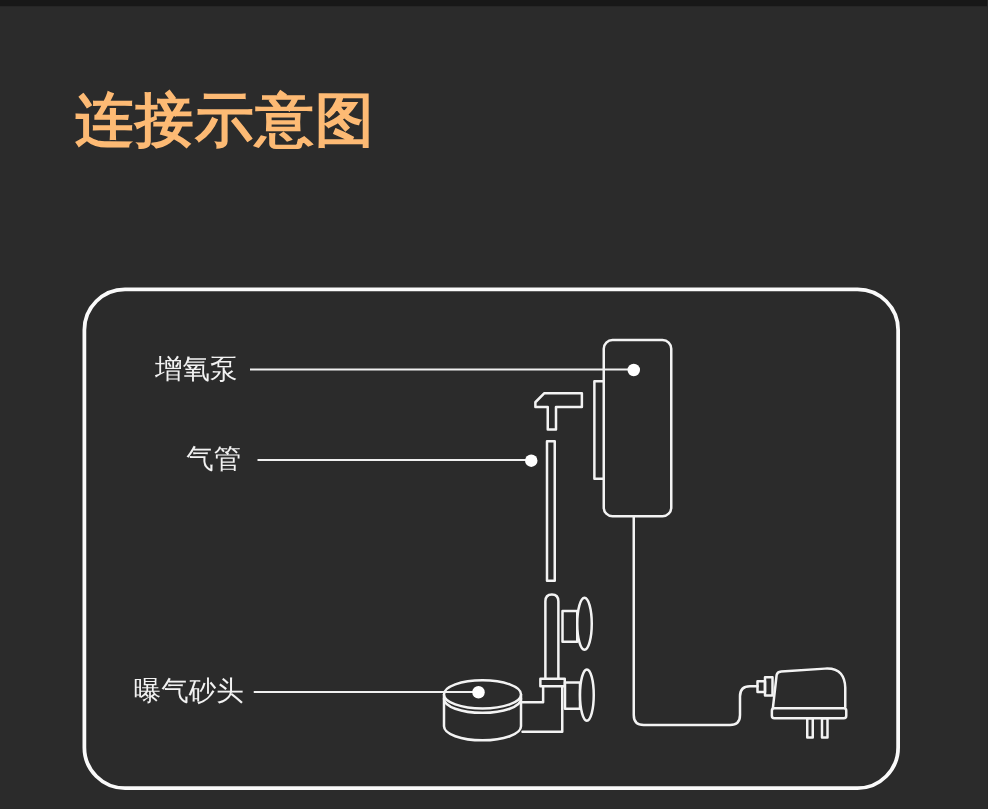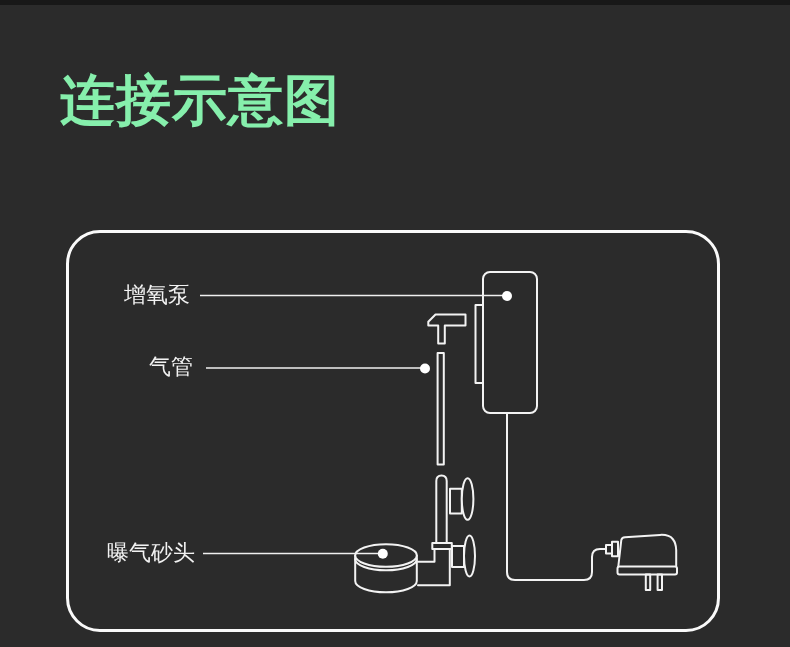--- a/index.html
+++ b/index.html
@@ -1,20 +1,20 @@
 <!DOCTYPE html>
 <html><head>
 <meta charset="utf-8">
 <style>
   html,body{margin:0;padding:0;background:#2b2b2b;}
   #stage{position:relative;width:790px;height:647px;background:#2b2b2b;overflow:hidden;
          font-family:"Liberation Sans","DejaVu Sans",sans-serif;}
   #topbar{position:absolute;left:0;top:0;width:790px;height:5px;background:#181818;}
-  h1.title{position:absolute;left:60px;top:70px;margin:0;font-size:55px;font-weight:800;
-           color:#86efac;letter-spacing:1px;line-height:1.12;}
+  h1.title{position:absolute;left:60px;top:70px;margin:0;font-size:47px;font-weight:800;
+           color:#fdba74;letter-spacing:1px;line-height:1.12;}
   .diagram-box{position:absolute;left:66px;top:230px;width:648px;height:396px;
                border:3px solid #fafafa;border-radius:34px;background:transparent;}
   svg.art-layer{position:absolute;left:0;top:0;}
   .art{stroke:#f3f3f3;stroke-width:2;fill:none;stroke-linejoin:round;stroke-linecap:round;}
   .art-thin{stroke:#f0f0f0;stroke-width:1.6;fill:none;}
   .bgfill{fill:#2b2b2b;}
   .dot{fill:#ffffff;stroke:none;}
   text.callout{font-family:"Liberation Sans","DejaVu Sans",sans-serif;font-size:22px;
                fill:#f2f2f2;stroke:none;}
 </style>

